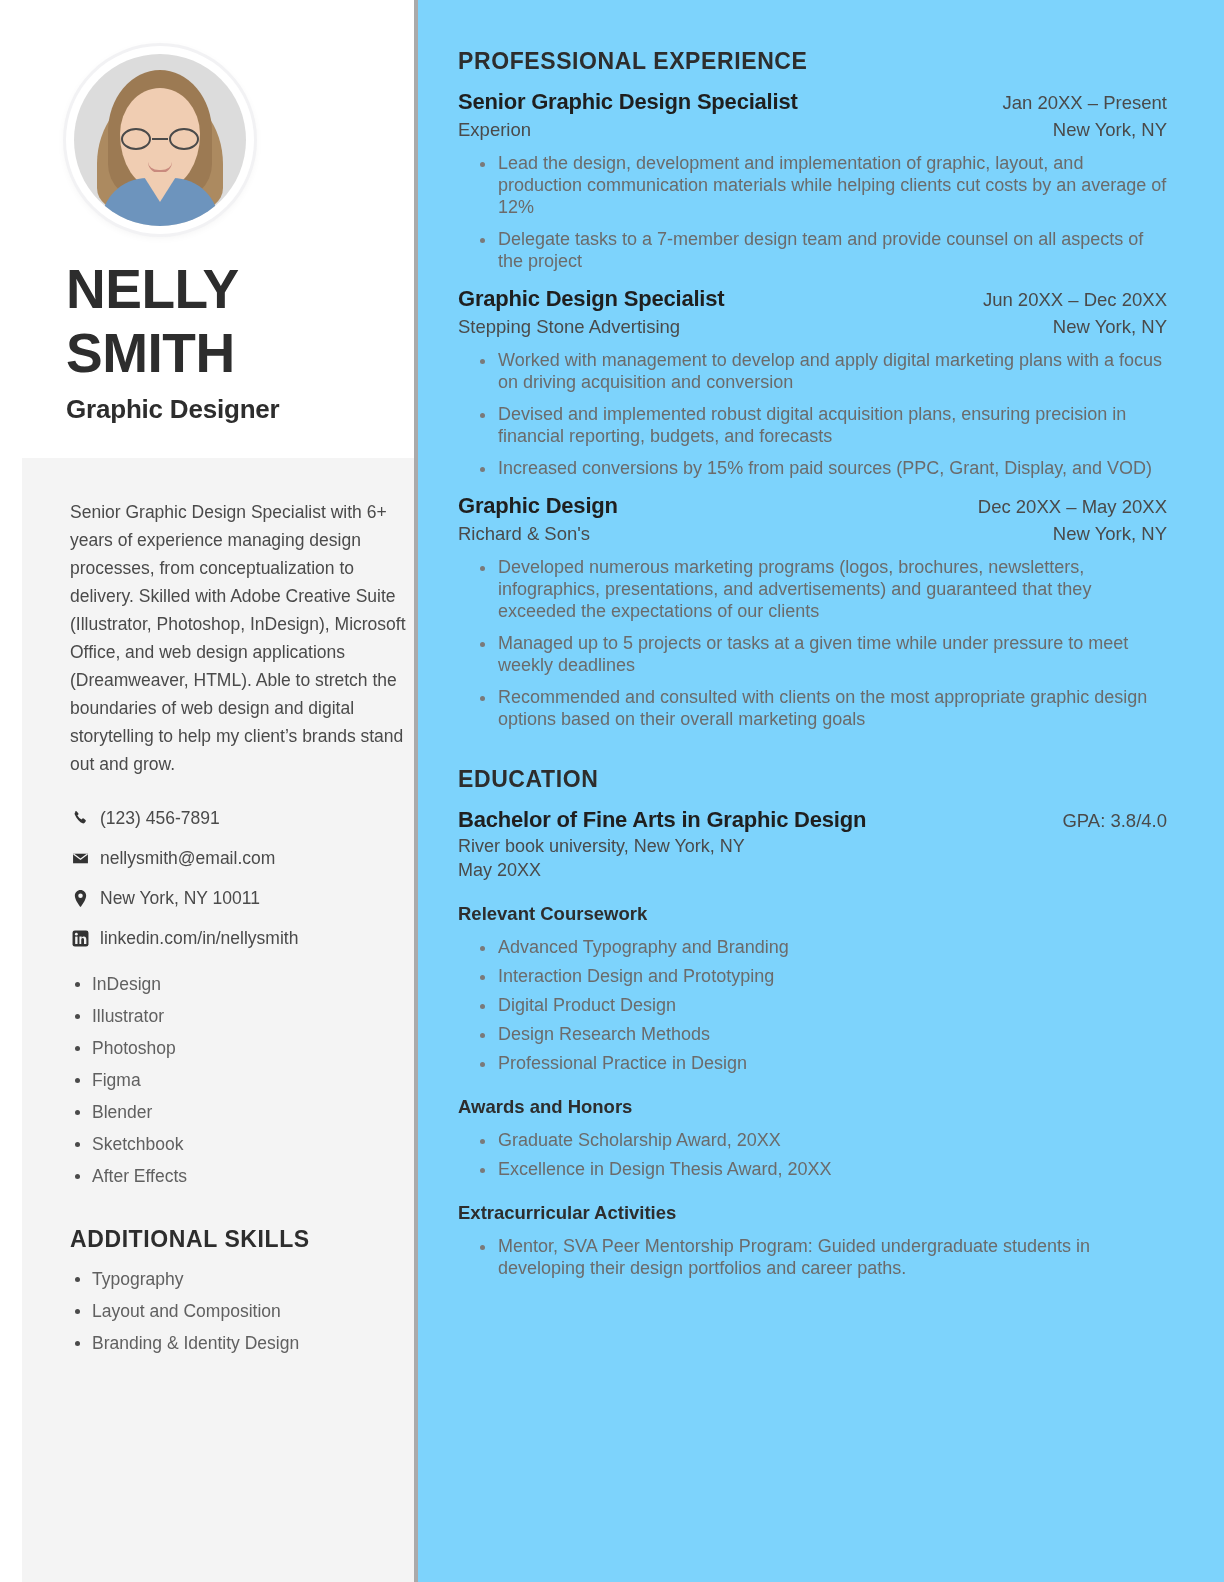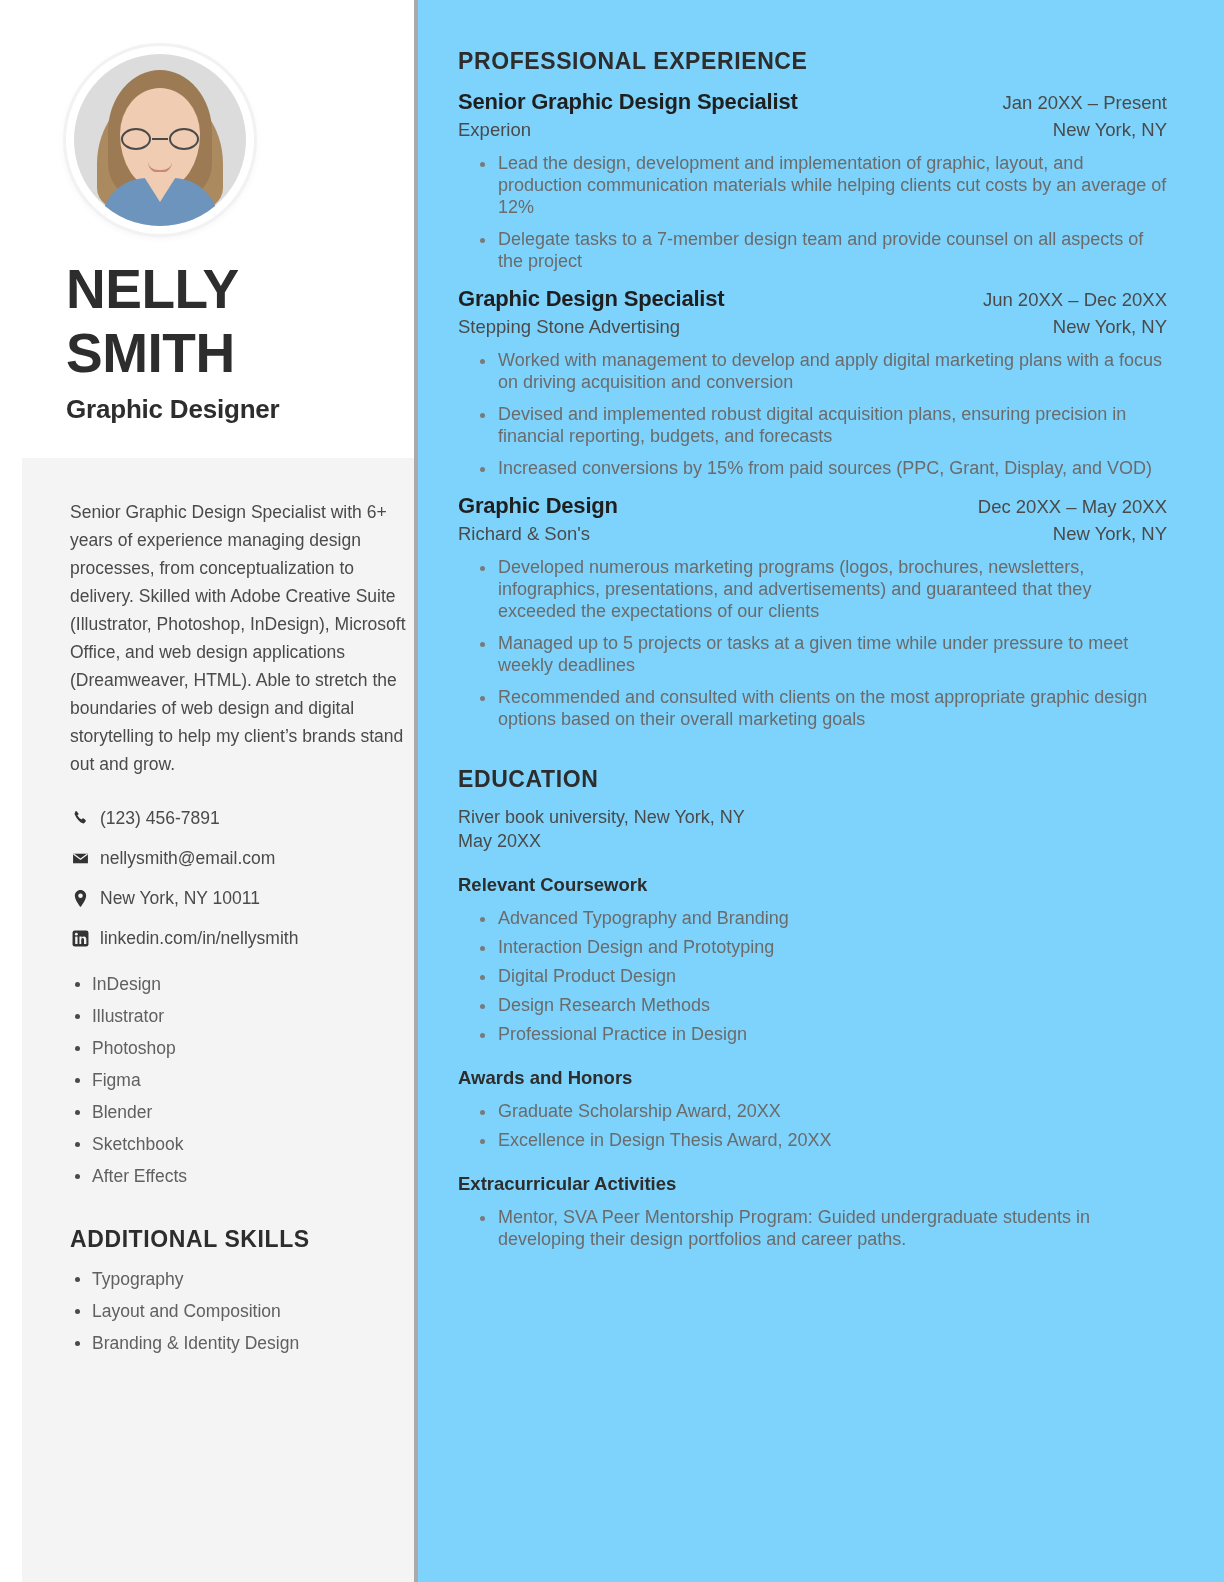--- a/index.html
+++ b/index.html
@@ -482,20 +482,24 @@
       <ul class="bullets">
         <li>Developed numerous marketing programs (logos, brochures, newsletters, infographics, presentations, and advertisements) and guaranteed that they exceeded the expectations of our clients</li>
         <li>Managed up to 5 projects or tasks at a given time while under pressure to meet weekly deadlines</li>
         <li>Recommended and consulted with clients on the most appropriate graphic design options based on their overall marketing goals</li>
       </ul>
     </section>
 
     <h2 class="section-title edu">EDUCATION</h2>
 
     <section>
+      <div class="row">
+        <span class="edu-degree">Bachelor of Fine Arts in Graphic Design</span>
+        <span class="edu-gpa">GPA: 3.8/4.0</span>
+      </div>
       <div class="edu-school">River book university, New York, NY</div>
       <div class="edu-date">May 20XX</div>
 
       <div class="sub-heading">Relevant Coursework</div>
       <ul class="bullets compact">
         <li>Advanced Typography and Branding</li>
         <li>Interaction Design and Prototyping</li>
         <li>Digital Product Design</li>
         <li>Design Research Methods</li>
         <li>Professional Practice in Design</li>

